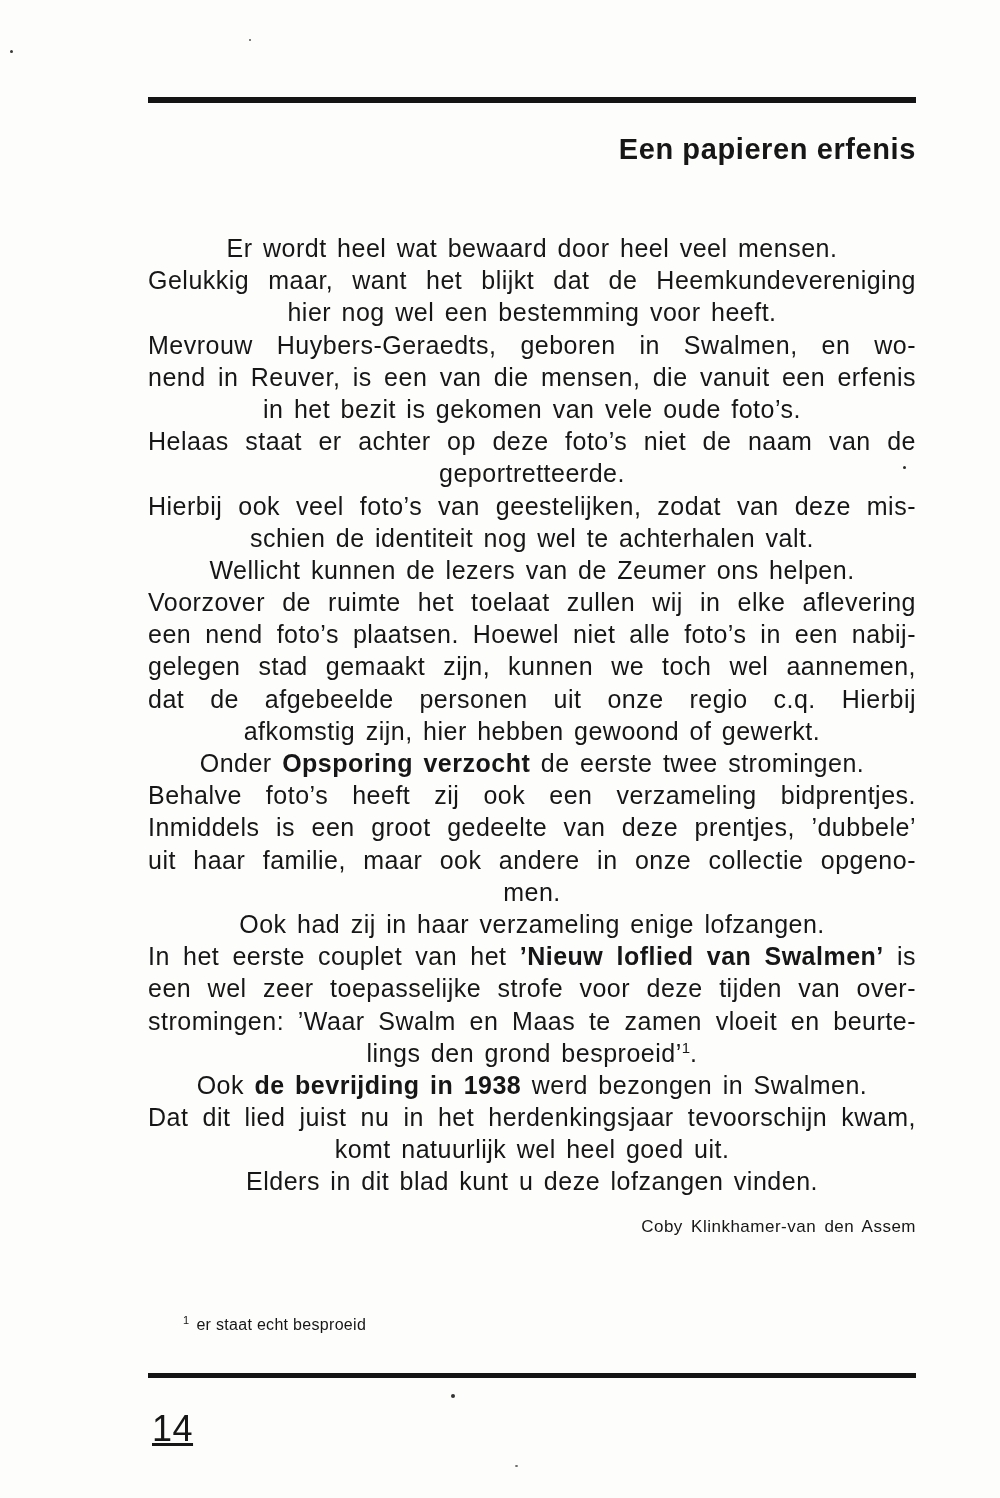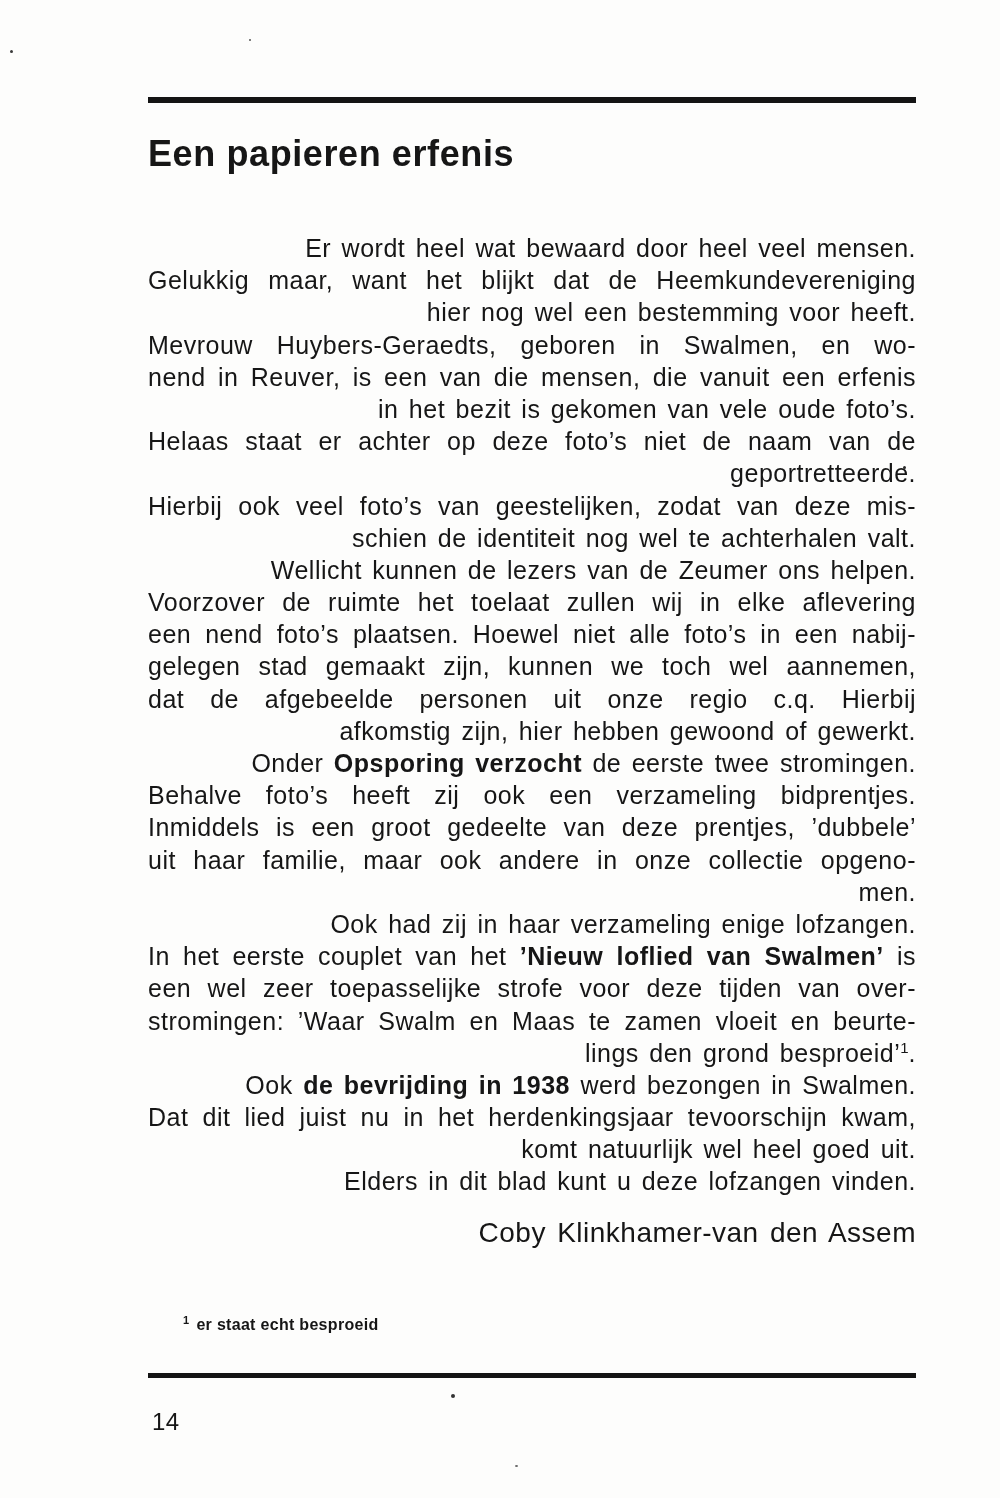--- a/index.html
+++ b/index.html
@@ -18,78 +18,79 @@
     left: 148px;
     width: 768px;
     background: #141414;
   }
   .rule-top { top: 97px; height: 6px; }
   .rule-bottom { top: 1373px; height: 5px; }
   .title {
     position: absolute;
     left: 148px; top: 133px;
     width: 768px;
-    text-align: left;
+    text-align: right;
     font-weight: bold;
-    font-size: 36px;
+    font-size: 29px;
     letter-spacing: 0.6px;
   }
   .body-text {
     position: absolute;
     left: 148px; top: 232px;
     width: 768px;
     font-size: 25px;
     letter-spacing: 0.5px;
     word-spacing: 3px;
   }
   .line {
     height: 32.2px;
     line-height: 32.2px;
-    text-align: right;
+    text-align: center;
   }
   .line.just {
     text-align: justify;
     text-align-last: justify;
   }
   .b { font-weight: bold; }
   .body-text sup {
     font-size: 15px;
     vertical-align: baseline;
     position: relative;
     top: -9px;
     letter-spacing: 0;
   }
   .signature {
     position: absolute;
     left: 148px; top: 1217px;
     width: 768px;
     text-align: right;
-    font-size: 28px;
+    font-size: 17px;
     letter-spacing: 0.5px;
     word-spacing: 3px;
   }
   .footnote {
     position: absolute;
     left: 183px; top: 1316px;
     font-size: 16px;
     letter-spacing: 0.3px;
-    font-weight: 700;
+    font-weight: 400;
   }
   .footnote sup {
     font-size: 11px;
     vertical-align: baseline;
     position: relative;
     top: -6px;
     margin-right: 7px;
   }
   .page-number {
     position: absolute;
     left: 152px; top: 1408px;
-    font-size: 24px;
+    font-size: 36px;
     letter-spacing: 0.5px;
+    text-decoration: underline;
   }
   .speck { position: absolute; background: #3a3a3a; border-radius: 50%; }
   .speck-1 { left: 10px;  top: 50px;   width: 3px; height: 3px; }
   .speck-2 { left: 249px; top: 39px;   width: 2px; height: 2px; background:#555; }
   .speck-3 { left: 903px; top: 466px;  width: 3px; height: 3px; background:#2a2a2a; }
   .speck-4 { left: 838px; top: 760px;  width: 3px; height: 2px; background:#7a7a7a; }
   .speck-5 { left: 451px; top: 1394px; width: 4px; height: 4px; background:#333; }
   .speck-6 { left: 515px; top: 1465px; width: 3px; height: 2px; background:#666; }
 </style>
 </head>

